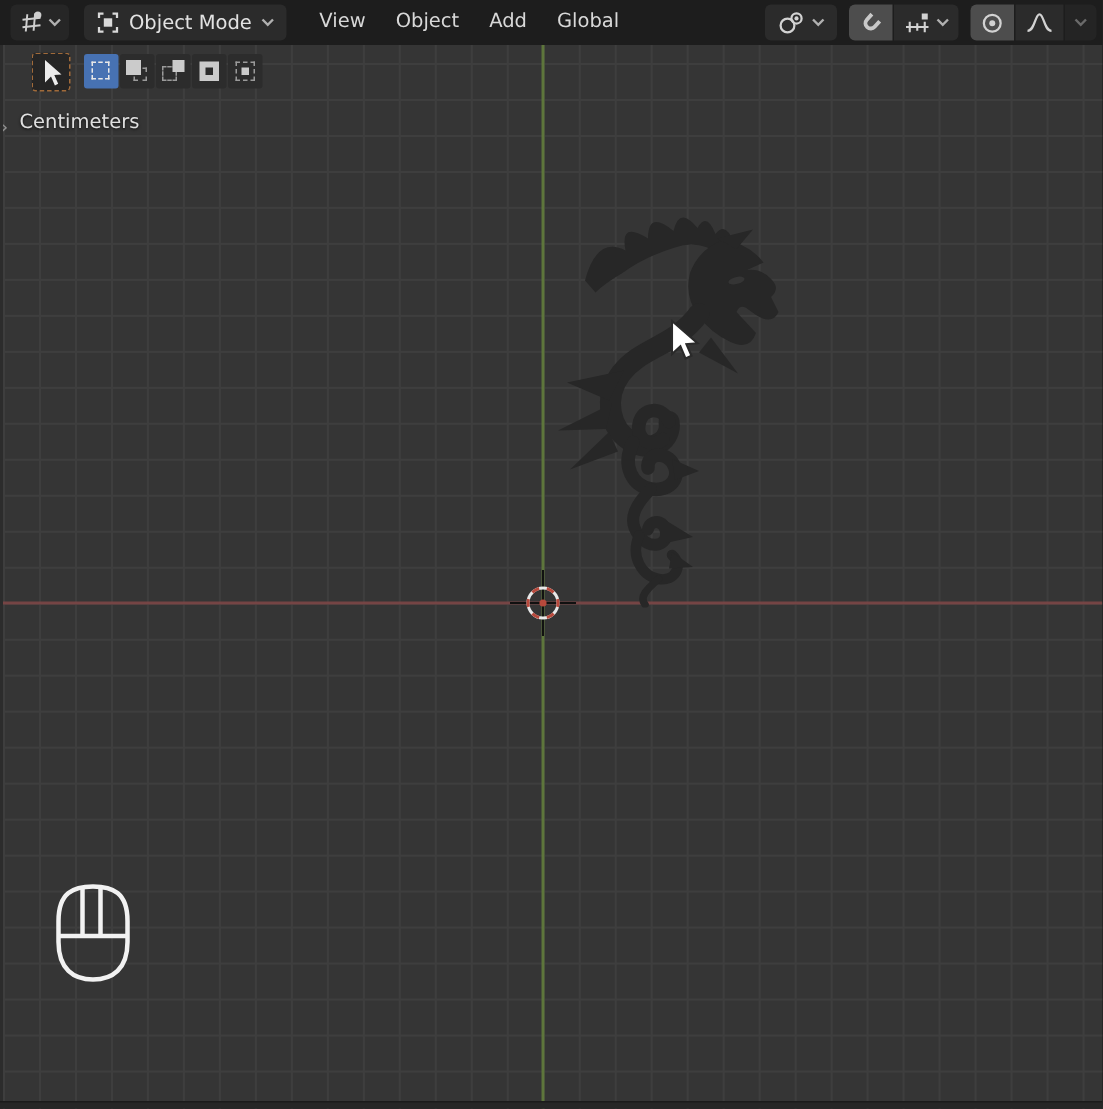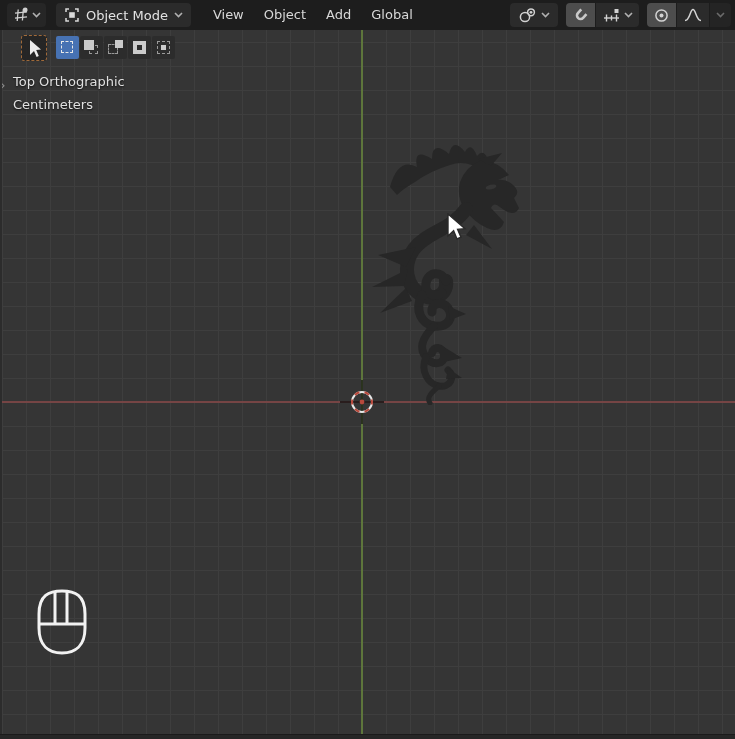--- a/index.html
+++ b/index.html
@@ -260,21 +260,20 @@
         <span class="sq solid" style="left:5px;top:5px;width:13px;height:13px;"></span>
         <span class="sq hole" style="left:9px;top:9px;width:5px;height:5px;"></span>
       </div>
       <div class="mbtn">
         <span class="sq dash" style="left:5px;top:5px;width:13px;height:13px;border-color:#9a9a9a;"></span>
         <span class="sq solid" style="left:9px;top:9px;width:5px;height:5px;"></span>
       </div>
     </div>
 
     <div class="vtext">
-      <div>Top Orthographic</div>
       <div>Centimeters</div>
     </div>
 
     <div class="region-chevron">›</div>
 
     <svg style="position:absolute; left:36px; top:558px;" width="52" height="68" viewBox="0 0 52 68">
       <g fill="none" stroke="#f2f2f2" stroke-width="3">
         <path d="M3,26 C3,7 13,3 26,3 C39,3 49,7 49,26 L49,40 C49,58 39,65 26,65 C13,65 3,58 3,40 Z"></path>
         <path d="M3,36 H49"></path>
         <path d="M19,4 V36"></path>

